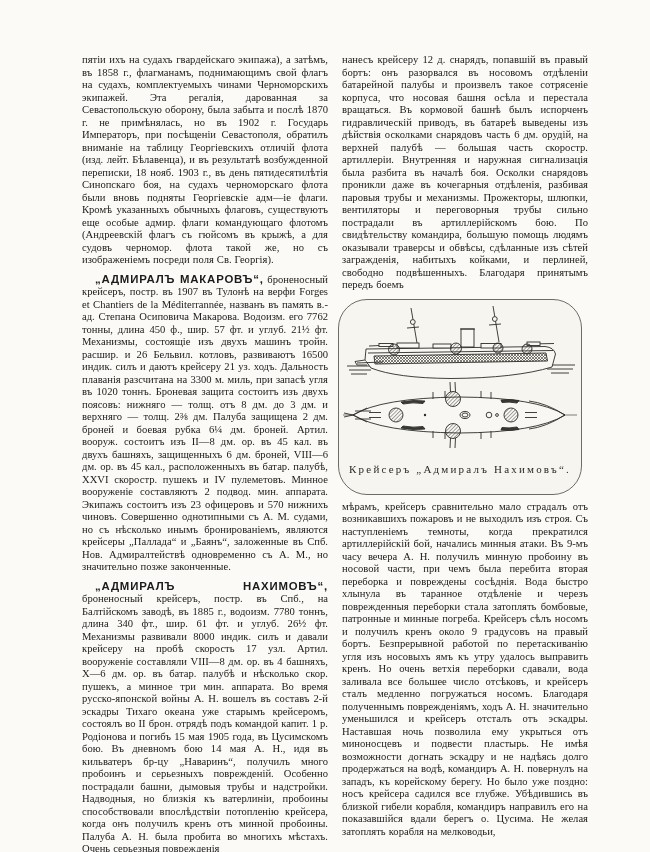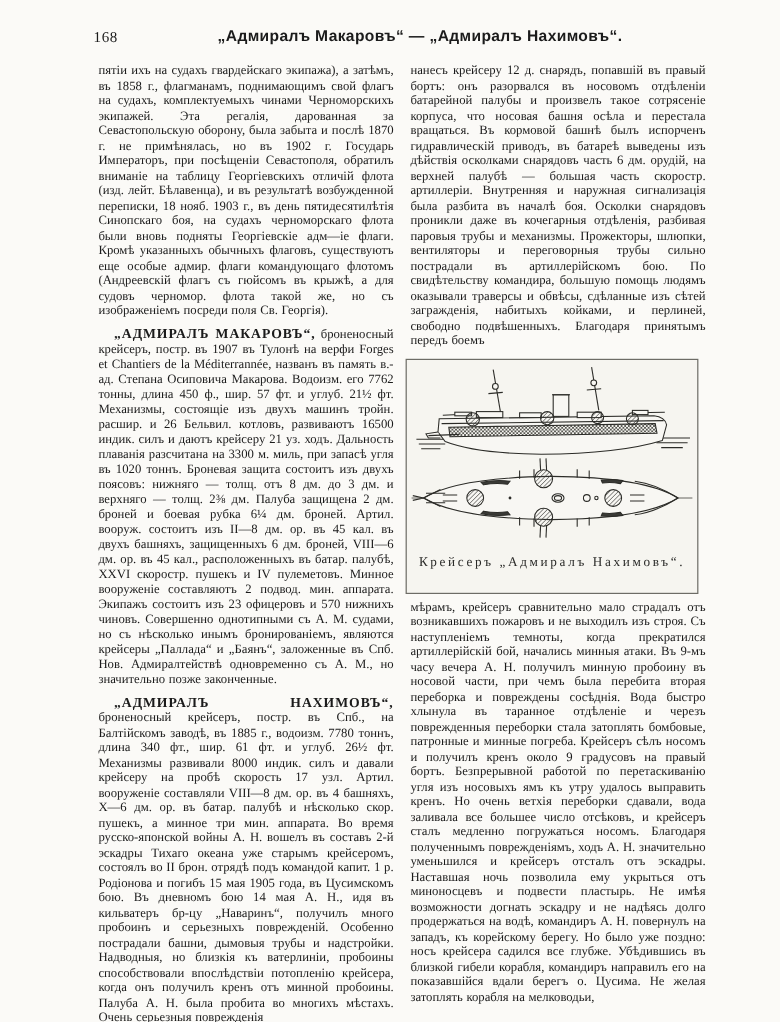--- a/index.html
+++ b/index.html
@@ -40,21 +40,21 @@
   .para{
     margin:4px;
     font-size:10.6px;line-height:12.5px;
     text-align:justify;
     hyphens:auto;-webkit-hyphens:auto;
     word-spacing:.4px;
   }
   .para + .para, .para + .entry{margin-top:6px;}
   .entry{margin-top:7px;}
   .entry-heading{
-    font-family:Liberation Serif, serif;
+    font-family:Liberation Sans, sans-serif;
     font-weight:bold;font-size:11.4px;letter-spacing:.8px;
   }
   .entry .body-run::before{content:" ";}
   .indent-first{text-indent:13px;}
   
   .ship-figure{
     box-sizing:border-box;
     width:244px;height:196px;
     margin:7px 0 6px 0;
     background:#f6f5f0;
@@ -68,39 +68,35 @@
     font-size:11px;letter-spacing:2.2px;
     color:#2a2a28;
     white-space:nowrap;
   }
 </style>
 </head>
 <body>
 
 <div class="page">
 
-  <div class="page-header">
-    <span class="page-number">168</span>
-    <span class="running-title">„Адмиралъ Макаровъ“ — „Адмиралъ Нахимовъ“.</span>
-  </div>
 
   <div class="columns">
 
     <div class="col">
       <p class="para">пятіи ихъ на судахъ гвардейскаго экипажа), а затѣмъ, въ 1858 г., флагманамъ, поднимающимъ свой флагъ на судахъ, комплектуемыхъ чинами Черноморскихъ экипажей. Эта регалія, дарованная за Севастопольскую оборону, была забыта и послѣ 1870 г. не примѣнялась, но въ 1902 г. Государь Императоръ, при посѣщеніи Севастополя, обратилъ вниманіе на таблицу Георгіевскихъ отличій флота (изд. лейт. Бѣлавенца), и въ результатѣ возбужденной переписки, 18 нояб. 1903 г., въ день пятидесятилѣтія Синопскаго боя, на судахъ черноморскаго флота были вновь подняты Георгіевскіе адм—іе флаги. Кромѣ указанныхъ обычныхъ флаговъ, существуютъ еще особые адмир. флаги командующаго флотомъ (Андреевскій флагъ съ гюйсомъ въ крыжѣ, а для судовъ черномор. флота такой же, но съ изображеніемъ посреди поля Св. Георгія).</p>
 
       <p class="para entry indent-first"><span class="entry-heading">„АДМИРАЛЪ МАКАРОВЪ“,</span><span class="body-run">броненосный крейсеръ, постр. въ 1907 въ Тулонѣ на верфи Forges et Chantiers de la Méditerrannée, названъ въ память в.-ад. Степана Осиповича Макарова. Водоизм. его 7762 тонны, длина 450 ф., шир. 57 фт. и углуб. 21½ фт. Механизмы, состоящіе изъ двухъ машинъ тройн. расшир. и 26 Бельвил. котловъ, развиваютъ 16500 индик. силъ и даютъ крейсеру 21 уз. ходъ. Дальность плаванія разсчитана на 3300 м. миль, при запасѣ угля въ 1020 тоннъ. Броневая защита состоитъ изъ двухъ поясовъ: нижняго — толщ. отъ 8 дм. до 3 дм. и верхняго — толщ. 2⅜ дм. Палуба защищена 2 дм. броней и боевая рубка 6¼ дм. броней. Артил. вооруж. состоитъ изъ II—8 дм. ор. въ 45 кал. въ двухъ башняхъ, защищенныхъ 6 дм. броней, VIII—6 дм. ор. въ 45 кал., расположенныхъ въ батар. палубѣ, XXVI скоростр. пушекъ и IV пулеметовъ. Минное вооруженіе составляютъ 2 подвод. мин. аппарата. Экипажъ состоитъ изъ 23 офицеровъ и 570 нижнихъ чиновъ. Совершенно однотипными съ А. М. судами, но съ нѣсколько инымъ бронированіемъ, являются крейсеры „Паллада“ и „Баянъ“, заложенные въ Спб. Нов. Адмиралтействѣ одновременно съ А. М., но значительно позже законченные.</span></p>
 
       <p class="para entry indent-first"><span class="entry-heading">„АДМИРАЛЪ НАХИМОВЪ“,</span><span class="body-run">броненосный крейсеръ, постр. въ Спб., на Балтійскомъ заводѣ, въ 1885 г., водоизм. 7780 тоннъ, длина 340 фт., шир. 61 фт. и углуб. 26½ фт. Механизмы развивали 8000 индик. силъ и давали крейсеру на пробѣ скорость 17 узл. Артил. вооруженіе составляли VIII—8 дм. ор. въ 4 башняхъ, X—6 дм. ор. въ батар. палубѣ и нѣсколько скор. пушекъ, а минное три мин. аппарата. Во время русско-японской войны А. Н. вошелъ въ составъ 2-й эскадры Тихаго океана уже старымъ крейсеромъ, состоялъ во II брон. отрядѣ подъ командой капит. 1 р. Родіонова и погибъ 15 мая 1905 года, въ Цусимскомъ бою. Въ дневномъ бою 14 мая А. Н., идя въ кильватеръ бр-цу „Наваринъ“, получилъ много пробоинъ и серьезныхъ поврежденій. Особенно пострадали башни, дымовыя трубы и надстройки. Надводныя, но близкія къ ватерлиніи, пробоины способствовали впослѣдствіи потопленію крейсера, когда онъ получилъ кренъ отъ минной пробоины. Палуба А. Н. была пробита во многихъ мѣстахъ. Очень серьезныя поврежденія</span></p>
     </div>
 
     <div class="col">
       <p class="para">нанесъ крейсеру 12 д. снарядъ, попавшій въ правый бортъ: онъ разорвался въ носовомъ отдѣленіи батарейной палубы и произвелъ такое сотрясеніе корпуса, что носовая башня осѣла и перестала вращаться. Въ кормовой башнѣ былъ испорченъ гидравлическій приводъ, въ батареѣ выведены изъ дѣйствія осколками снарядовъ часть 6 дм. орудій, на верхней палубѣ — большая часть скоростр. артиллеріи. Внутренняя и наружная сигнализація была разбита въ началѣ боя. Осколки снарядовъ проникли даже въ кочегарныя отдѣленія, разбивая паровыя трубы и механизмы. Прожекторы, шлюпки, вентиляторы и переговорныя трубы сильно пострадали въ артиллерійскомъ бою. По свидѣтельству командира, большую помощь людямъ оказывали траверсы и обвѣсы, сдѣланные изъ сѣтей загражденія, набитыхъ койками, и перлиней, свободно подвѣшенныхъ. Благодаря принятымъ передъ боемъ</p>
 
-      <figure class="ship-figure" style="margin-left:0;margin-right:16px;">
+      <figure class="ship-figure" style="margin-left:0;margin-right:16px;border-radius:29px;">
         <svg width="238" height="150" viewBox="0 0 238 150">
           <defs>
             <pattern id="hatch" width="2.6" height="2.6" patternUnits="userSpaceOnUse" patternTransform="rotate(45)">
               <line x1="0" y1="0" x2="0" y2="2.6" stroke="#3a3a36" stroke-width="0.9"></line>
             </pattern>
             <pattern id="checker" width="3" height="3" patternUnits="userSpaceOnUse">
               <rect width="3" height="3" fill="none"></rect>
               <line x1="0" y1="0" x2="3" y2="3" stroke="#4a4a44" stroke-width="0.7"></line>
               <line x1="3" y1="0" x2="0" y2="3" stroke="#4a4a44" stroke-width="0.7"></line>
             </pattern>

